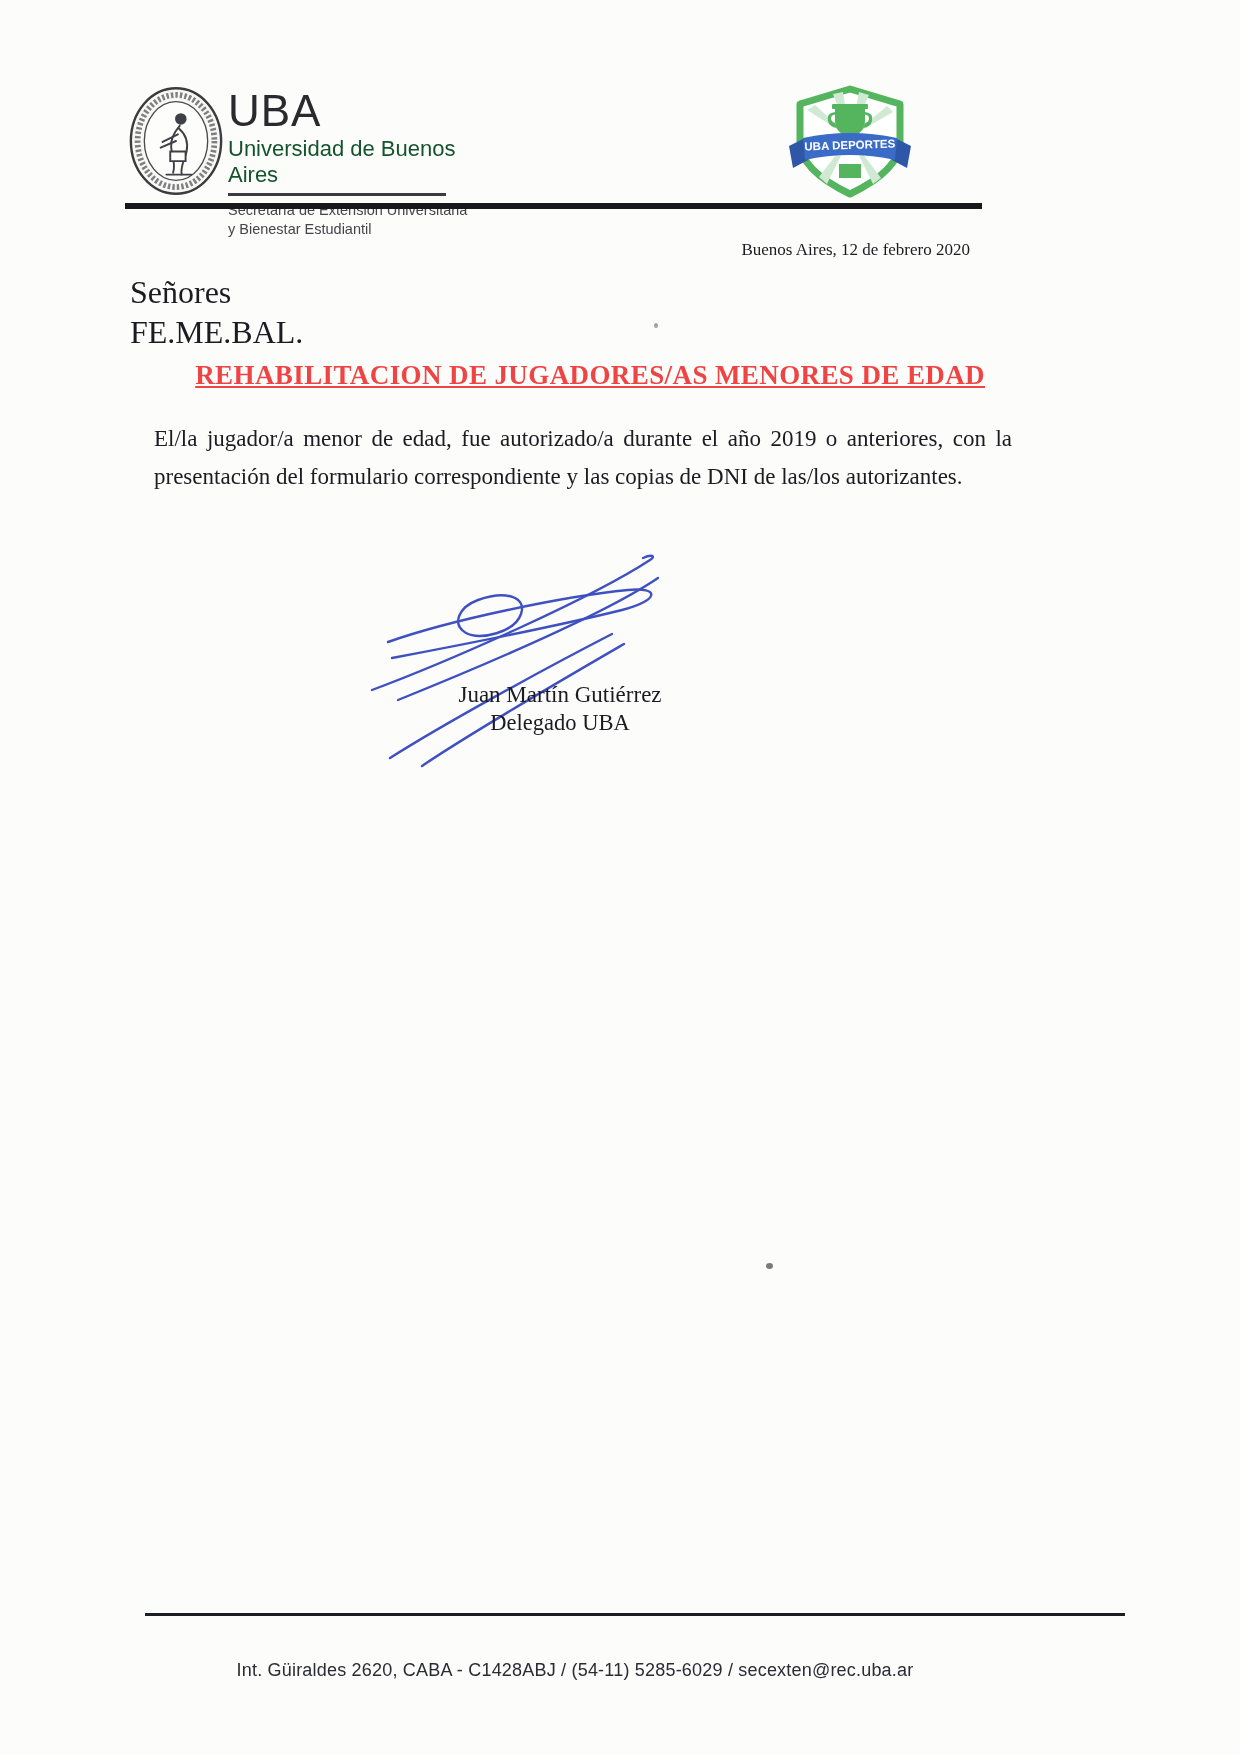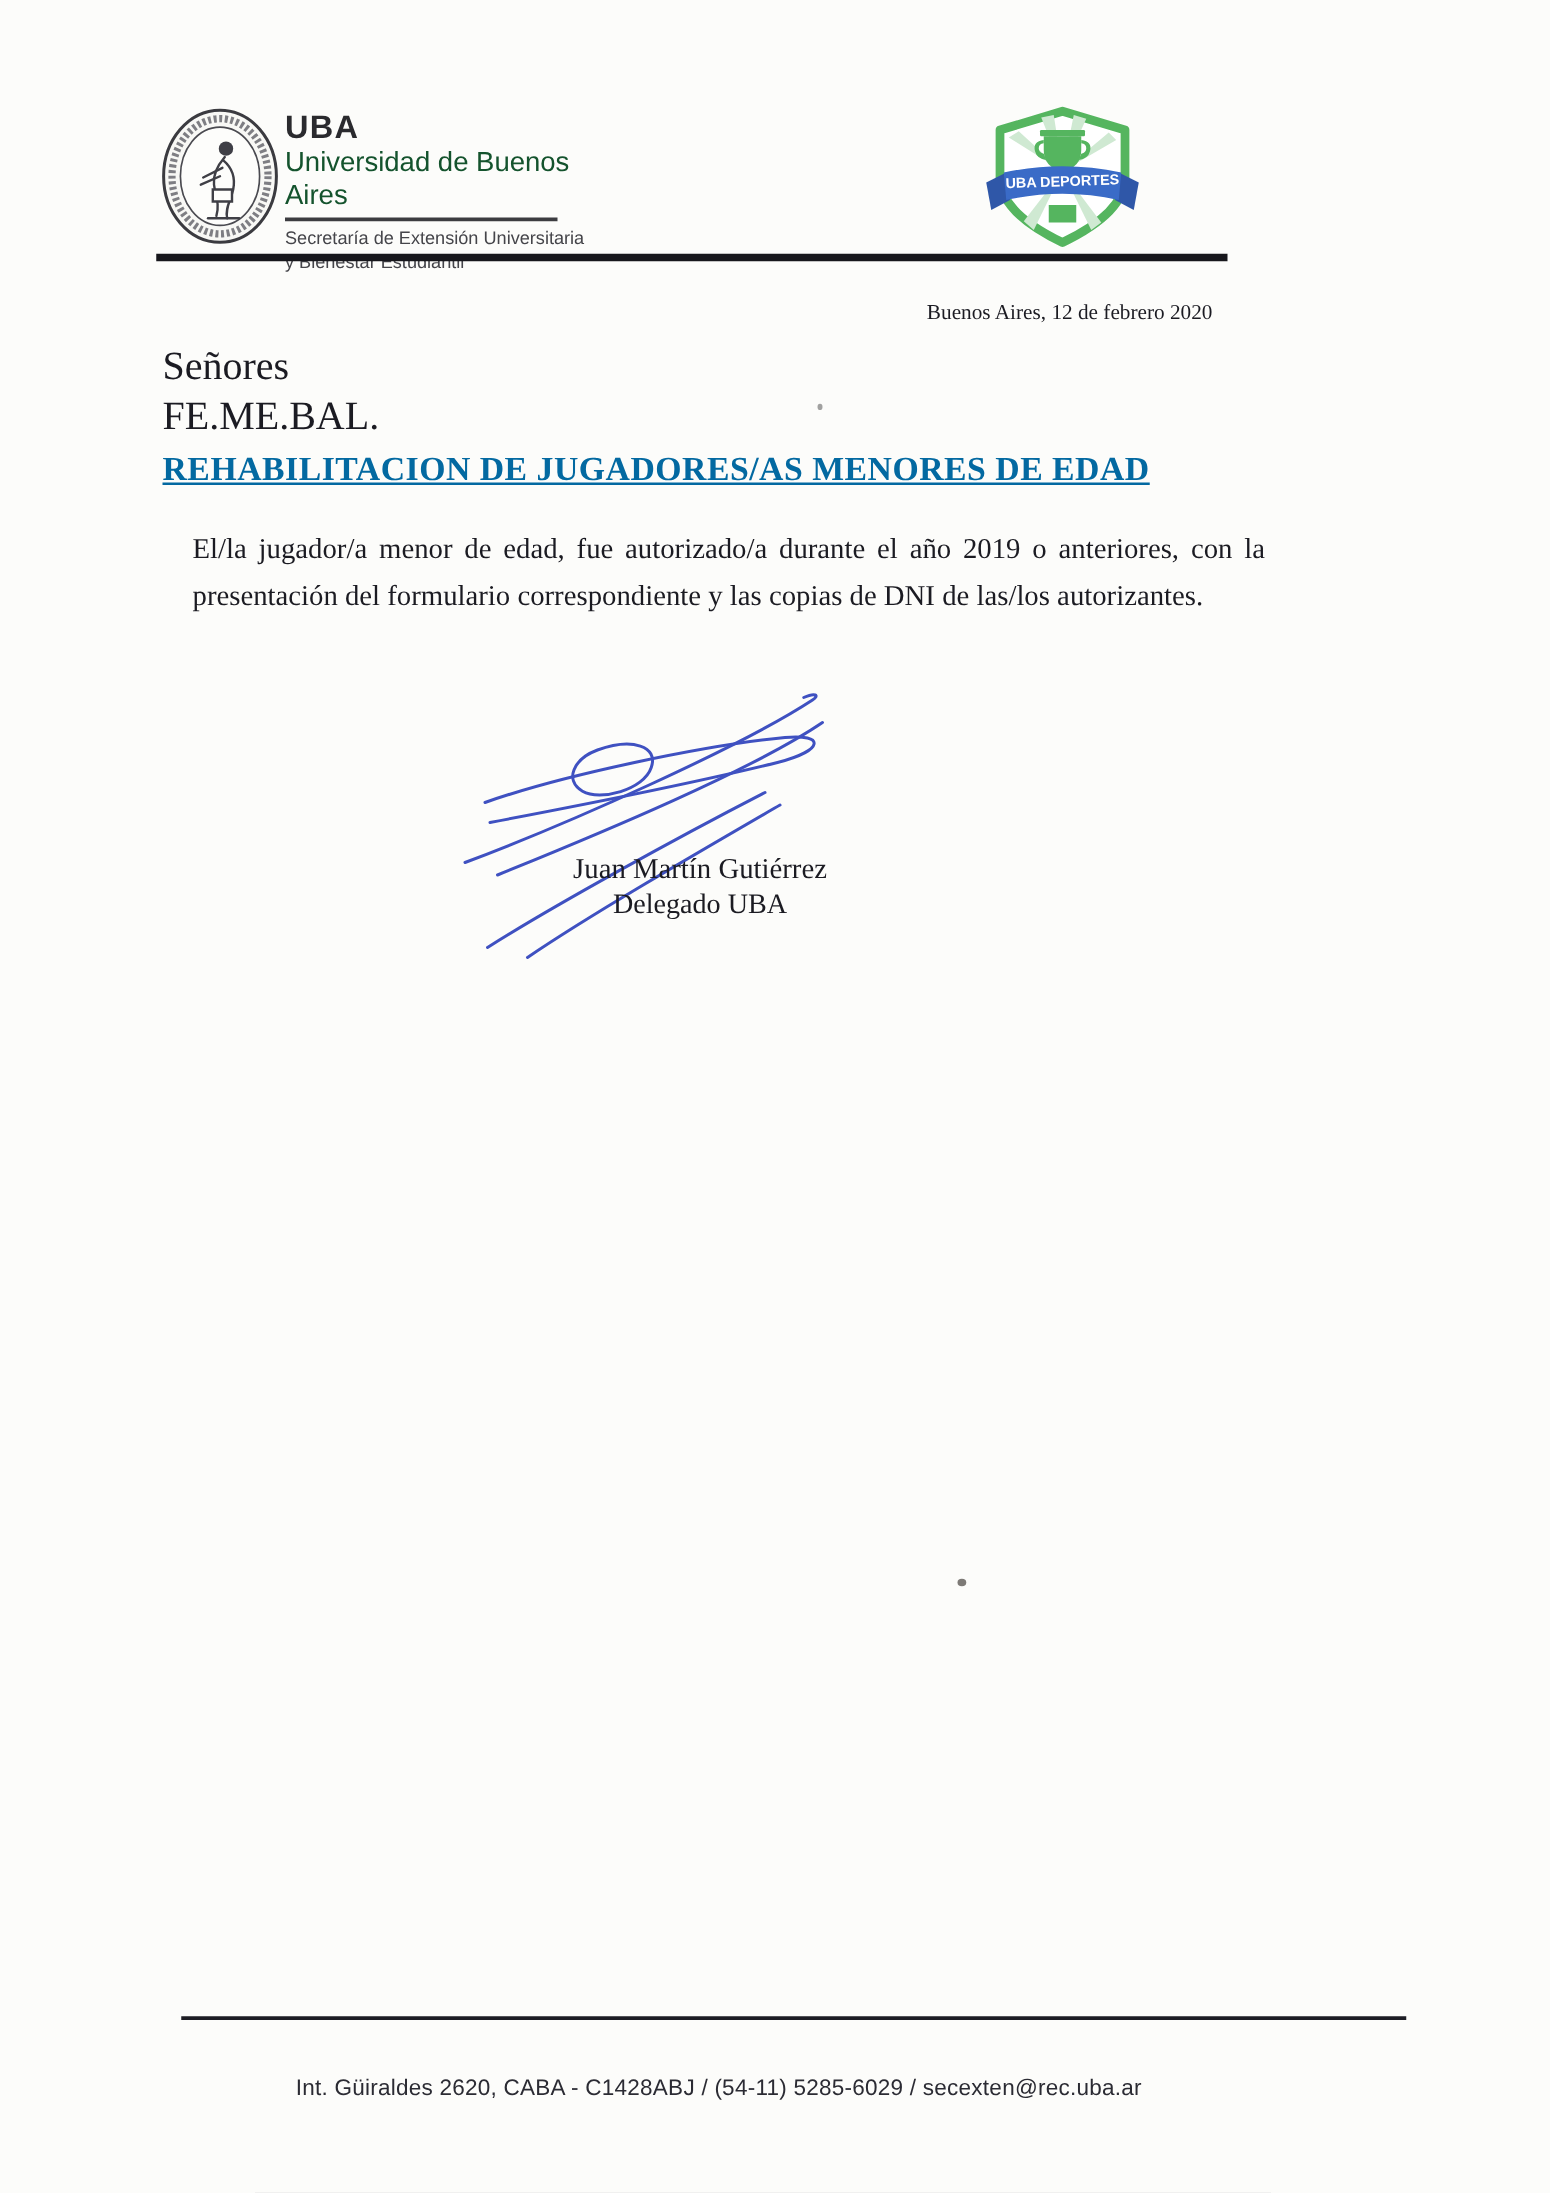--- a/index.html
+++ b/index.html
@@ -9,34 +9,34 @@
     width:1240px; height:1754px;
     margin:0 auto;
     background:#fcfcfa;
     overflow:hidden;
     font-family:"Liberation Serif", serif;
     color:#1b1b22;
   }
   
   .seal { position:absolute; left:128px; top:84px; width:96px; height:114px; }
   .logo-text { position:absolute; left:228px; top:88px; width:260px; font-family:"Liberation Sans", sans-serif; color:#2a2a2e; }
-  .logo-acronym { font-size:26px; font-weight:bold; letter-spacing:1px; line-height:1.05; }
+  .logo-acronym { font-size:44px; font-weight:normal; letter-spacing:1px; line-height:1.05; }
   .logo-name { font-size:22px; margin-top:2px; color:#14532d; }
   .logo-divider { width:218px; height:3px; background:#3c3c40; margin:5px 0 5px 0; }
   .logo-dept { font-size:14.5px; color:#45454a; line-height:1.3; }
   .deportes { position:absolute; left:785px; top:80px; width:130px; height:120px; }
   .header-rule { position:absolute; left:125px; top:203px; width:857px; height:6px; background:#17171c; }
   
   .date-line { position:absolute; left:130px; top:240px; width:840px; text-align:right; font-size:17px; }
   .recipient { position:absolute; left:130px; top:272px; font-size:32px; line-height:1.25; }
   .letter-title {
     position:absolute; left:130px; top:360px; width:855px;
-    text-align:left; font-size:27px; font-weight:bold;
+    text-align:right; font-size:27px; font-weight:bold;
     text-decoration:underline; letter-spacing:.4px;
-    color:#0369a1;
+    color:#ef4444;
   }
   .body-par {
     position:absolute; left:130px; top:420px; width:858px;
     font-size:23px; line-height:38px; text-align:justify;margin-left:24px;
   }
   
   .sig-block { position:absolute; left:360px; top:540px; width:400px; height:230px; }
   .sig-ink { position:absolute; left:0; top:0; width:320px; height:230px; pointer-events:none; }
   .sig-name { position:absolute; left:40px; top:142px; width:320px; text-align:center; font-size:23px; }
   .sig-role { position:absolute; left:40px; top:170px; width:320px; text-align:center; font-size:22.5px; }

